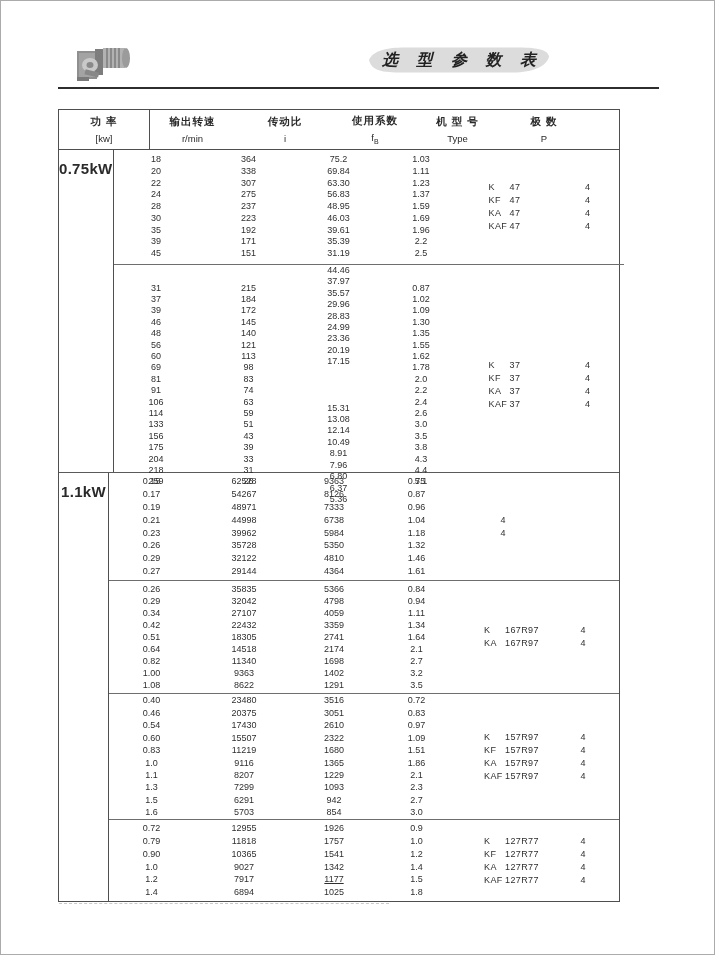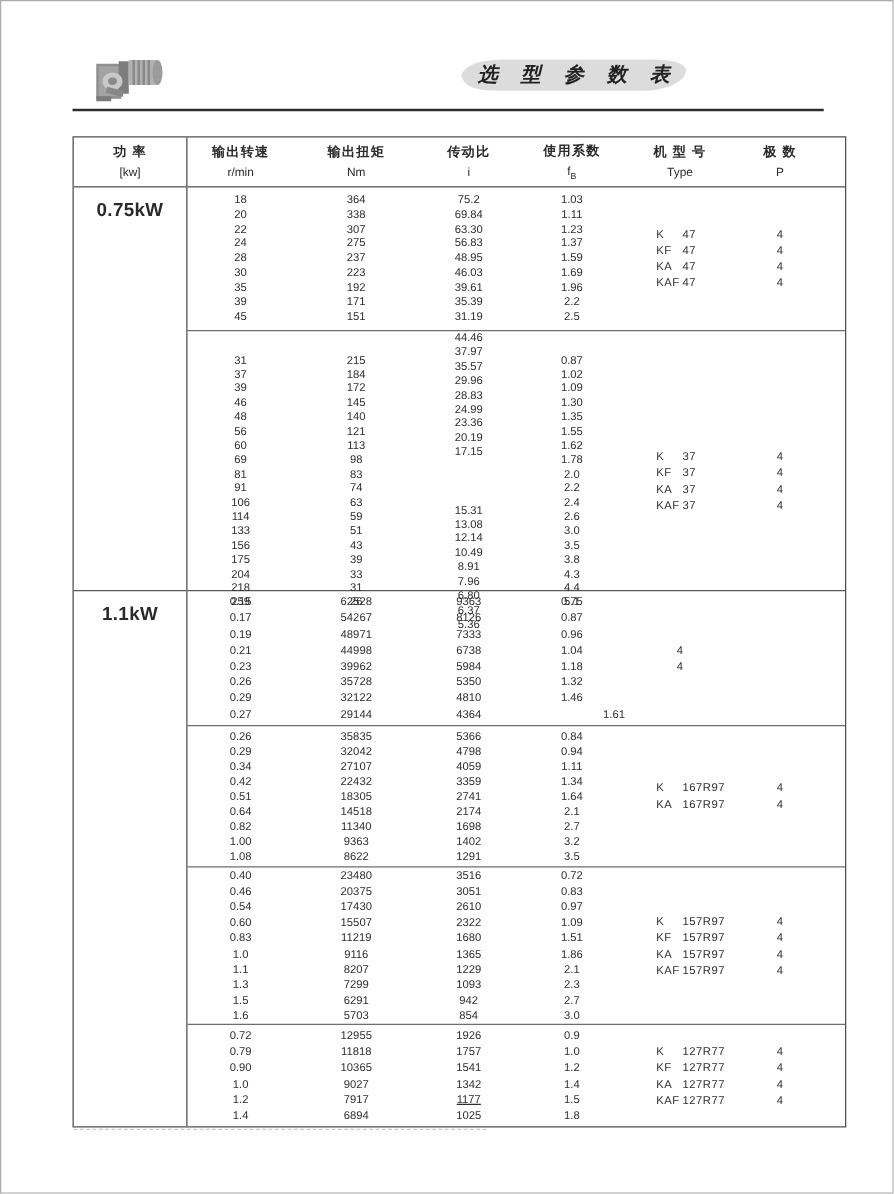--- a/index.html
+++ b/index.html
@@ -11,21 +11,21 @@
   .logo{position:absolute;left:72px;top:36px;width:64px;height:52px;}
   .title-badge{position:absolute;left:366px;top:45px;width:184px;height:28px;}
   .title-badge svg{position:absolute;left:0;top:0;}
   .title-text{position:absolute;left:0;top:0;width:100%;height:100%;
     display:flex;align-items:center;justify-content:center;
     font-size:16px;font-weight:bold;font-style:italic;letter-spacing:7px;
     padding-left:7px;box-sizing:border-box;color:#222;}
   .header-rule{position:absolute;left:57px;top:86px;width:601px;height:2px;background:#2d2d2d;}
 
   
-  .ptable{position:absolute;left:57px;top:108px;width:619px;
+  .ptable{position:absolute;left:57px;top:108px;width:562px;
     border:1.5px solid #4f4f4f;box-sizing:border-box;font-size:9px;}
   .thead{display:grid;grid-template-columns:91px 85px 100px 80px 85px 88px 72px;
     height:40px;border-bottom:1px solid #4f4f4f;box-sizing:border-box;}
   .thead .hcell{display:flex;flex-direction:column;align-items:center;justify-content:center;gap:4px;}
   .hcell.power-head{border-right:1px solid #4f4f4f;box-sizing:border-box;}
   .zh{font-size:10.5px;font-weight:bold;letter-spacing:1px;}
   .unit{font-size:9.5px;}
   .unit sub{font-size:7px;}
 
   .section{display:flex;}
@@ -78,24 +78,20 @@
 
   <div class="ptable">
     <div class="thead">
       <div class="hcell power-head">
         <span class="zh">功 率</span>
         <span class="unit">[kw]</span>
       </div>
       <div class="hcell">
         <span class="zh">输出转速</span>
         <span class="unit">r/min</span>
-      </div>
-      <div class="hcell">
-        <span class="zh">输出扭矩</span>
-        <span class="unit">Nm</span>
       </div>
       <div class="hcell">
         <span class="zh">传动比</span>
         <span class="unit">i</span>
       </div>
       <div class="hcell">
         <span class="zh">使用系数</span>
         <span class="unit"><span>f</span><sub>B</sub></span>
       </div>
       <div class="hcell">
@@ -300,21 +296,21 @@
                 <div class="ln" style="line-height: 12.8px;">4364</div>
               </div>
               <div class="col">
                 <div class="ln" style="line-height: 12.8px;">0.75</div>
                 <div class="ln" style="line-height: 12.8px;">0.87</div>
                 <div class="ln" style="line-height: 12.8px;">0.96</div>
                 <div class="ln" style="line-height: 12.8px;">1.04</div>
                 <div class="ln" style="line-height: 12.8px;">1.18</div>
                 <div class="ln" style="line-height: 12.8px;">1.32</div>
                 <div class="ln" style="line-height: 12.8px;">1.46</div>
-                <div class="ln" style="line-height: 12.8px; text-align: right;">1.61</div>
+                <div class="ln" style="line-height: 12.8px;">1.61</div>
               </div>
               <div class="col pole-col">
                 <div class="ln">4</div>
                 <div class="ln">4</div>
               </div>
             </div>
             <div class="group" style="height: 113px;">
               <div class="col">
                 <div class="ln" style="line-height: 12px;">0.26</div>
                 <div class="ln" style="line-height: 12px;">0.29</div>

